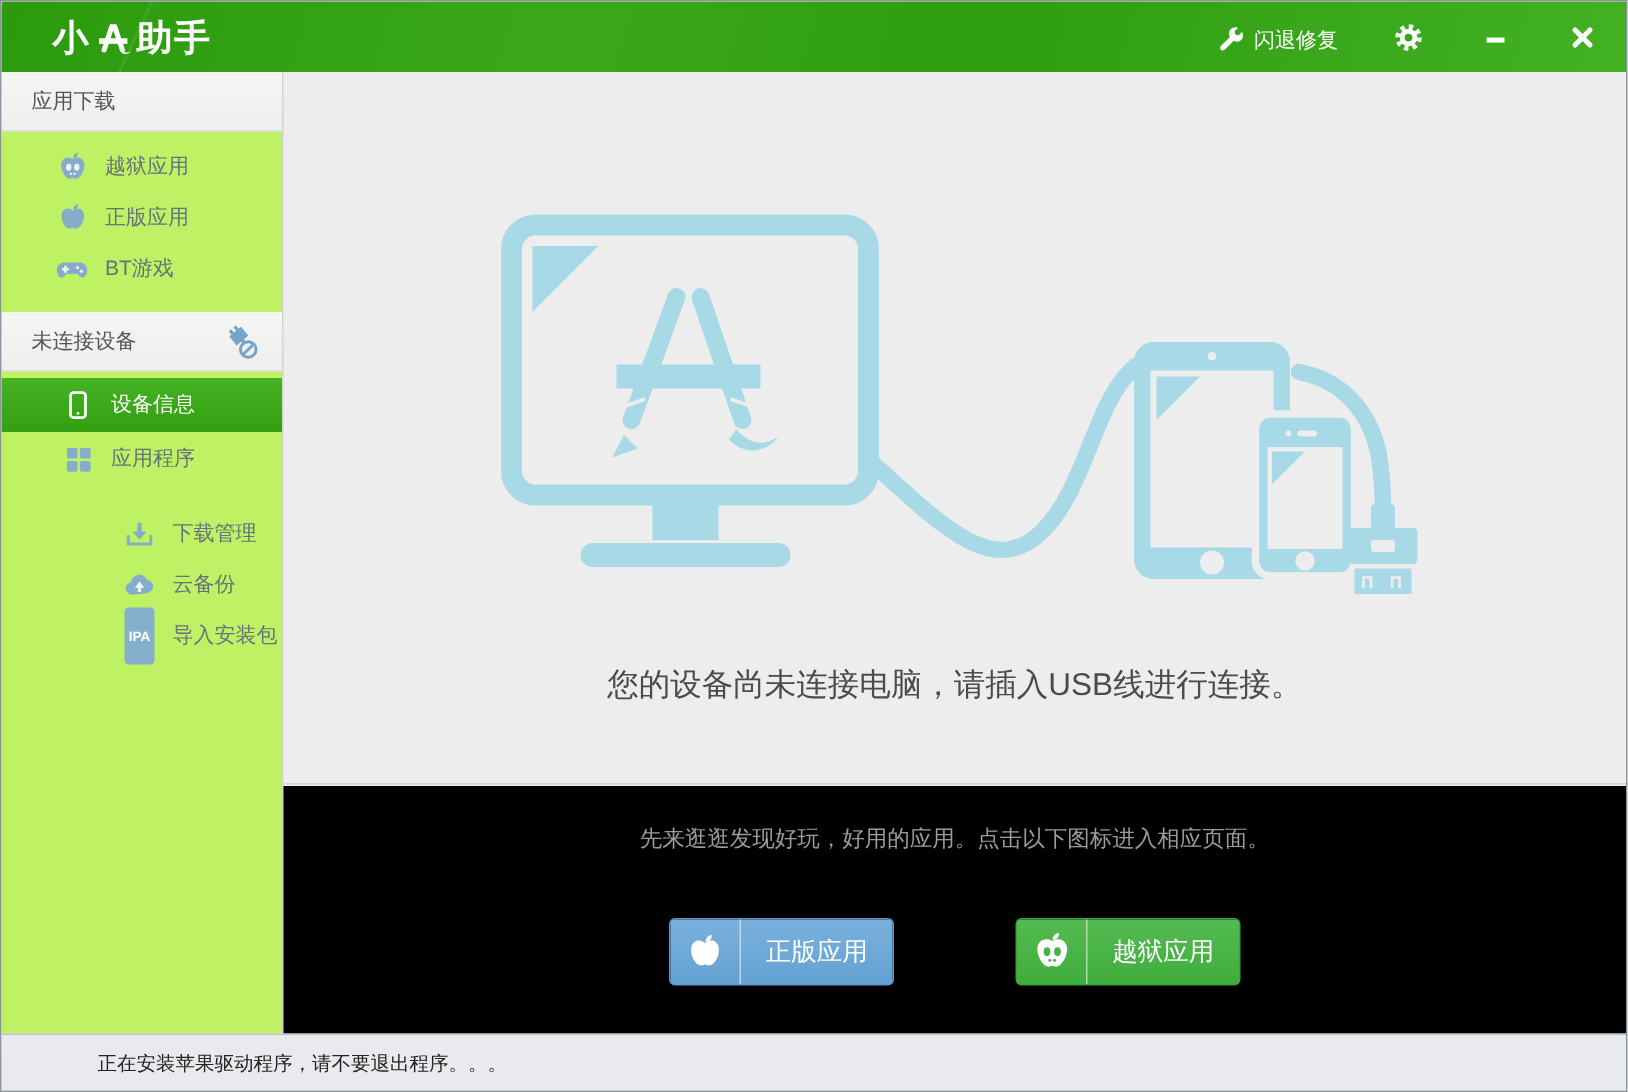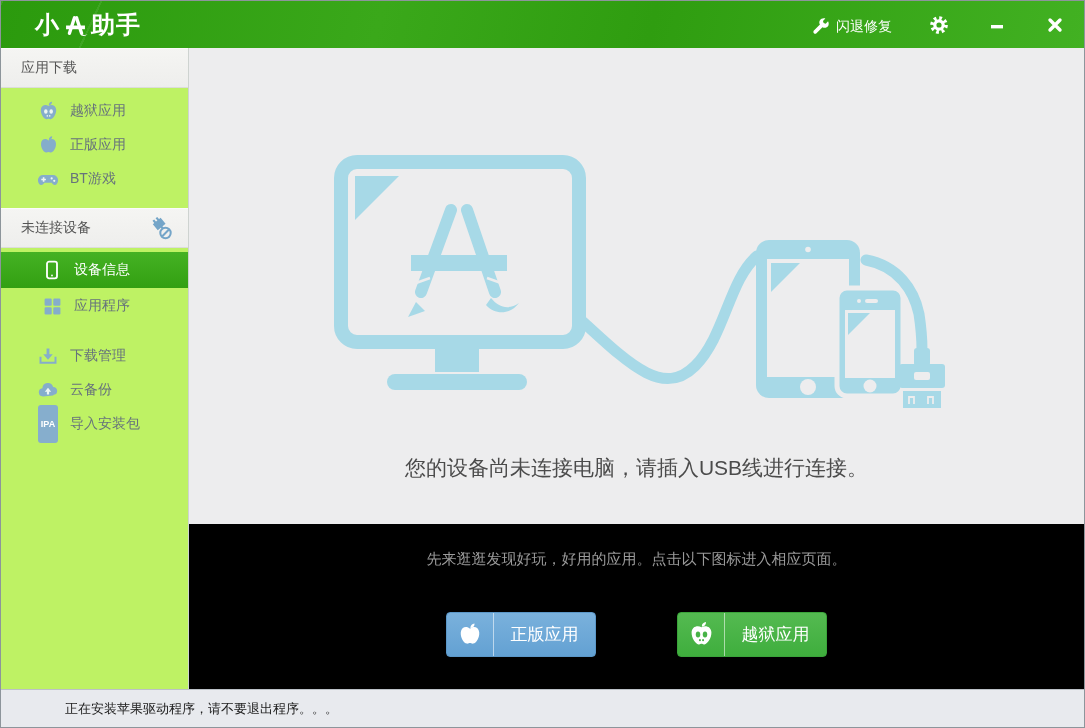--- a/index.html
+++ b/index.html
@@ -20,32 +20,32 @@
   .fix-btn{display:flex;align-items:center;gap:6px;color:#fff;font-size:14px;cursor:pointer;}
   .tb-icon{width:22px;height:22px;display:flex;align-items:center;justify-content:center;cursor:pointer;}
   
   .sidebar{position:absolute;left:0;top:47px;width:188px;bottom:23px;background:#bef264;
            border-right:1px solid #ced3d0;display:flex;flex-direction:column;}
   .sec-head{height:40px;flex:0 0 40px;background:linear-gradient(#f5f5f3,#eeeeec);
     border-bottom:1px solid #dcdcda;border-top:1px solid #fbfbfa;
     display:flex;align-items:center;padding:0 14px 0 20px;color:#555;font-size:14px;}
   .sec-head .spacer{flex:1;}
   .group{padding-top:6px;}
-  .g1{flex:0 0 120px;} .g2{flex:0 0 87px;padding-top:4px;} .g3{flex:0 0 110px;padding-top:4px;}
+  .g1{flex:0 0 120px;} .g2{flex:0 0 87px;padding-top:4px;} .g3{flex:0 0 110px;padding-top:4px;margin-left:45px;}
   .fill{flex:1;}
   .item{height:34px;display:flex;align-items:center;padding-left:36px;gap:11px;
         color:#66727c;font-size:14px;cursor:pointer;}
   .g2 .item{height:36px;padding-left:40px;}
   .item .ic{width:22px;height:22px;display:flex;align-items:center;justify-content:center;}
   .item.selected{background:linear-gradient(#45b224,#33a012);color:#fff;}
   .ipa-badge{background:#86aecd;color:#fff;font-size:9px;font-weight:bold;
      border-radius:3px;padding:14px 3px;letter-spacing:0;}
   
   .main{position:absolute;left:188px;top:47px;right:0;bottom:23px;}
-  .upper{position:absolute;left:0;top:12px;right:0;height:475px;background:#ededee;
+  .upper{position:absolute;left:0;top:0;right:0;height:475px;background:#ededee;
          border-bottom:1px solid #d6d6d6;}
   .lower{position:absolute;left:0;top:476px;right:0;bottom:0;background:#000000;}
   .illustration{position:absolute;left:142px;top:92px;}
   .message{position:absolute;left:0;right:0;top:394px;text-align:center;
            font-size:21px;color:#4b4b4b;}
   .hint{position:absolute;left:0;right:0;top:26px;text-align:center;font-size:15px;color:#9b9b9b;}
   .btn-row{position:absolute;left:0;right:0;top:88px;display:flex;justify-content:center;gap:81px;}
   .big-btn{width:150px;height:45px;border-radius:4px;display:flex;align-items:center;
      color:#fff;font-size:17px;cursor:pointer;box-shadow:0 2px 3px rgba(0,0,0,.18);}
   .big-btn .bicon{width:47px;display:flex;align-items:center;justify-content:center;

